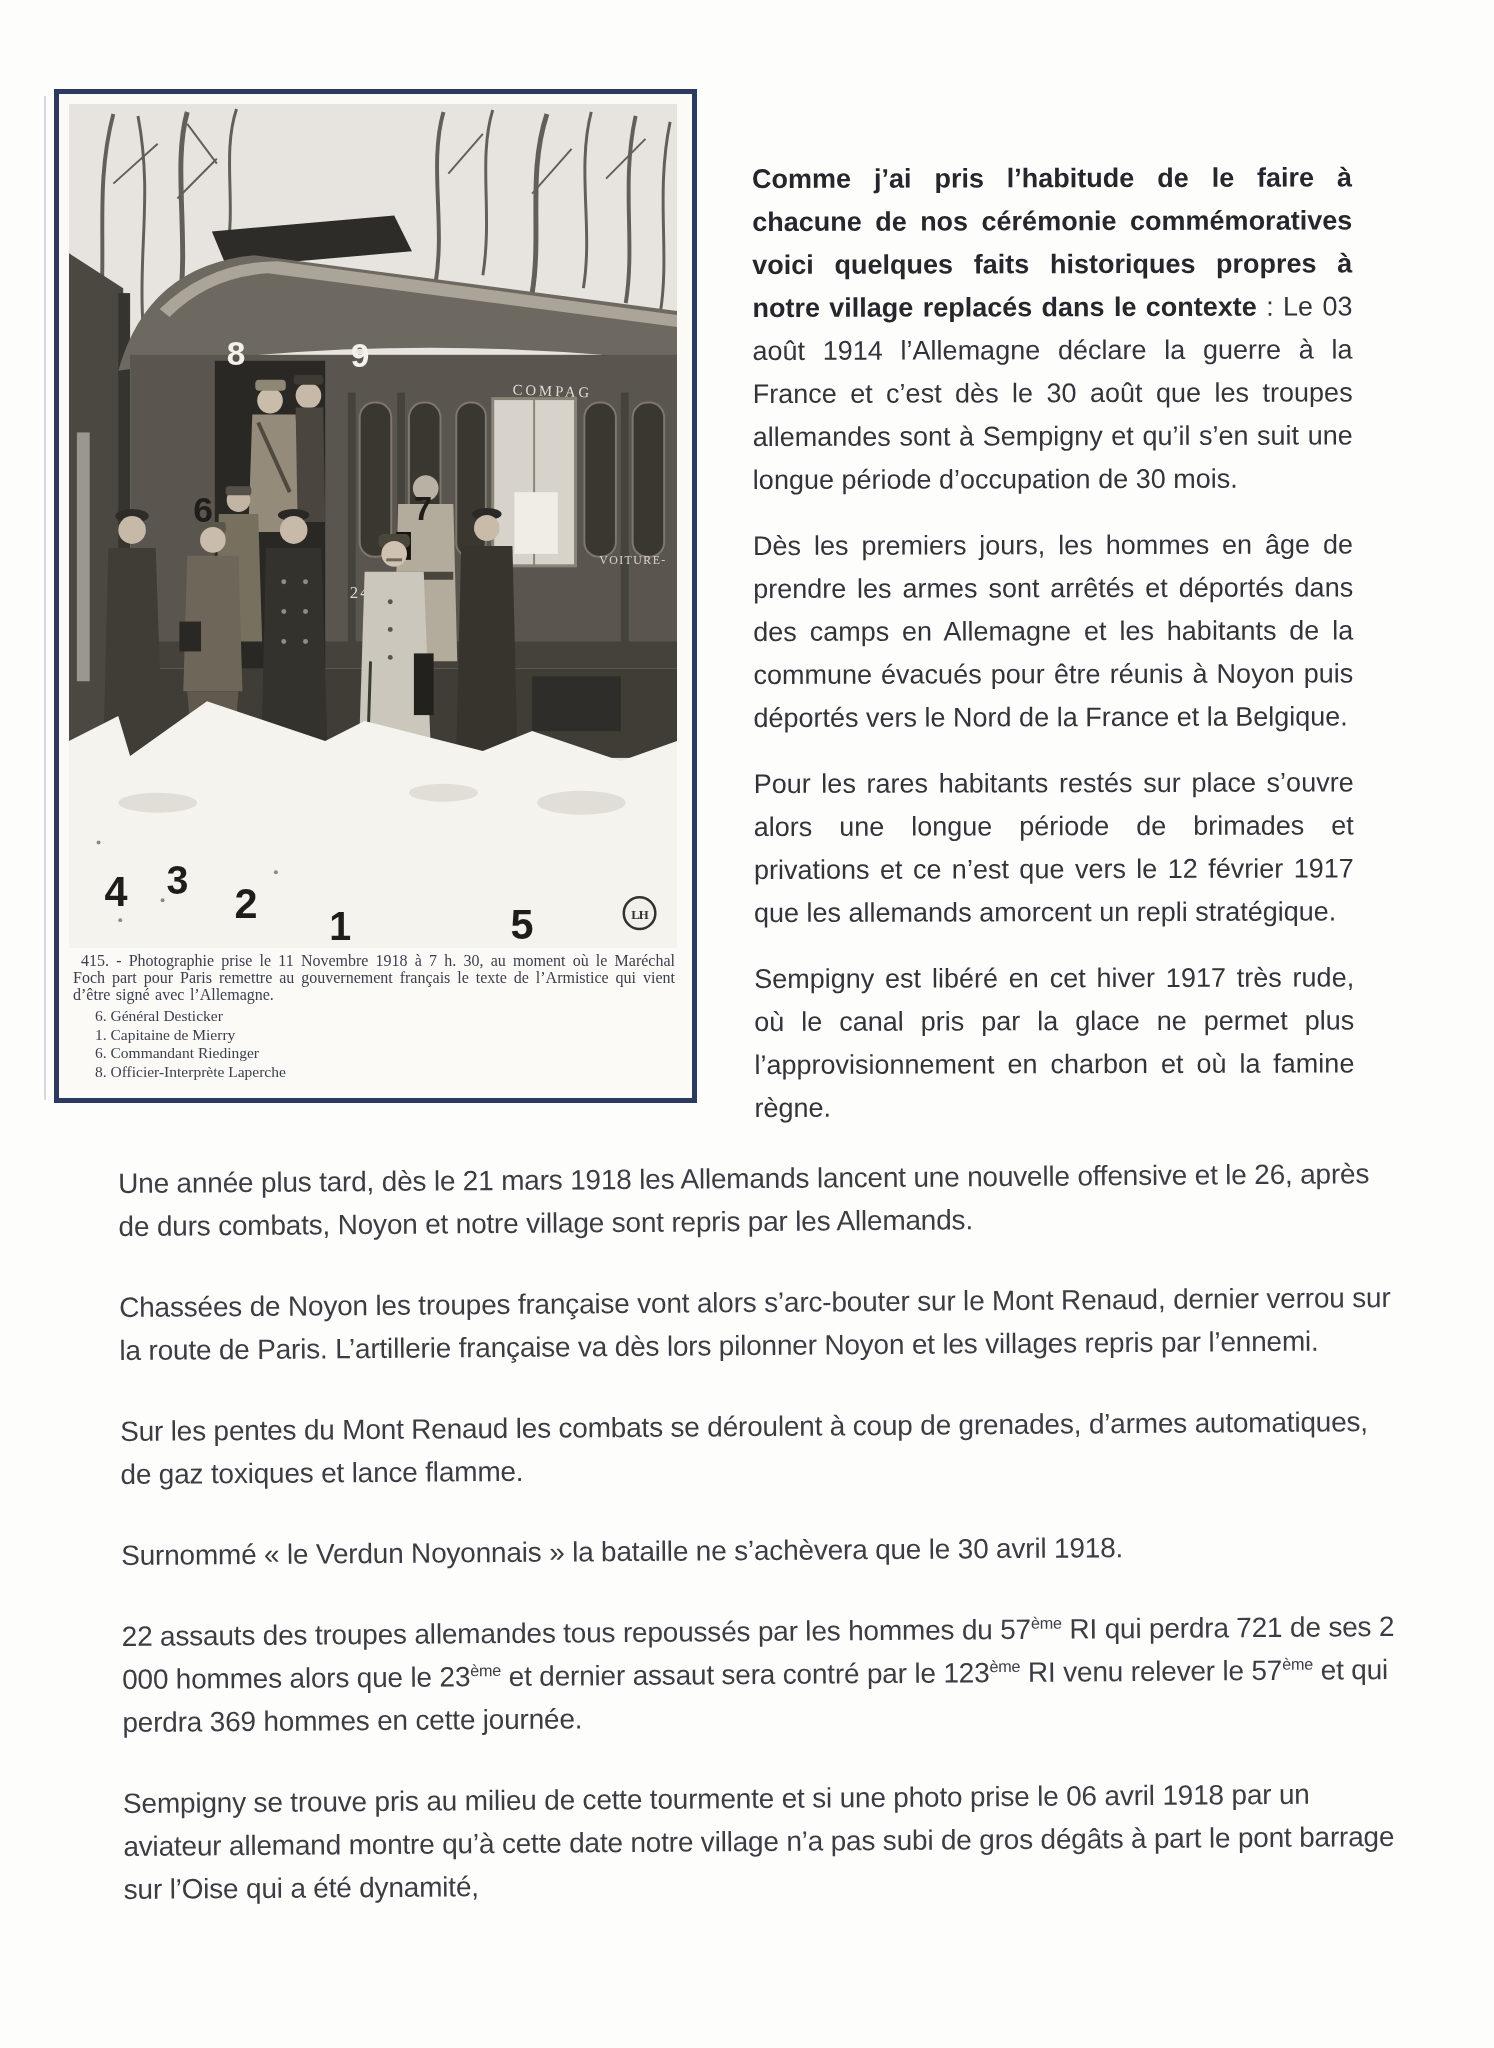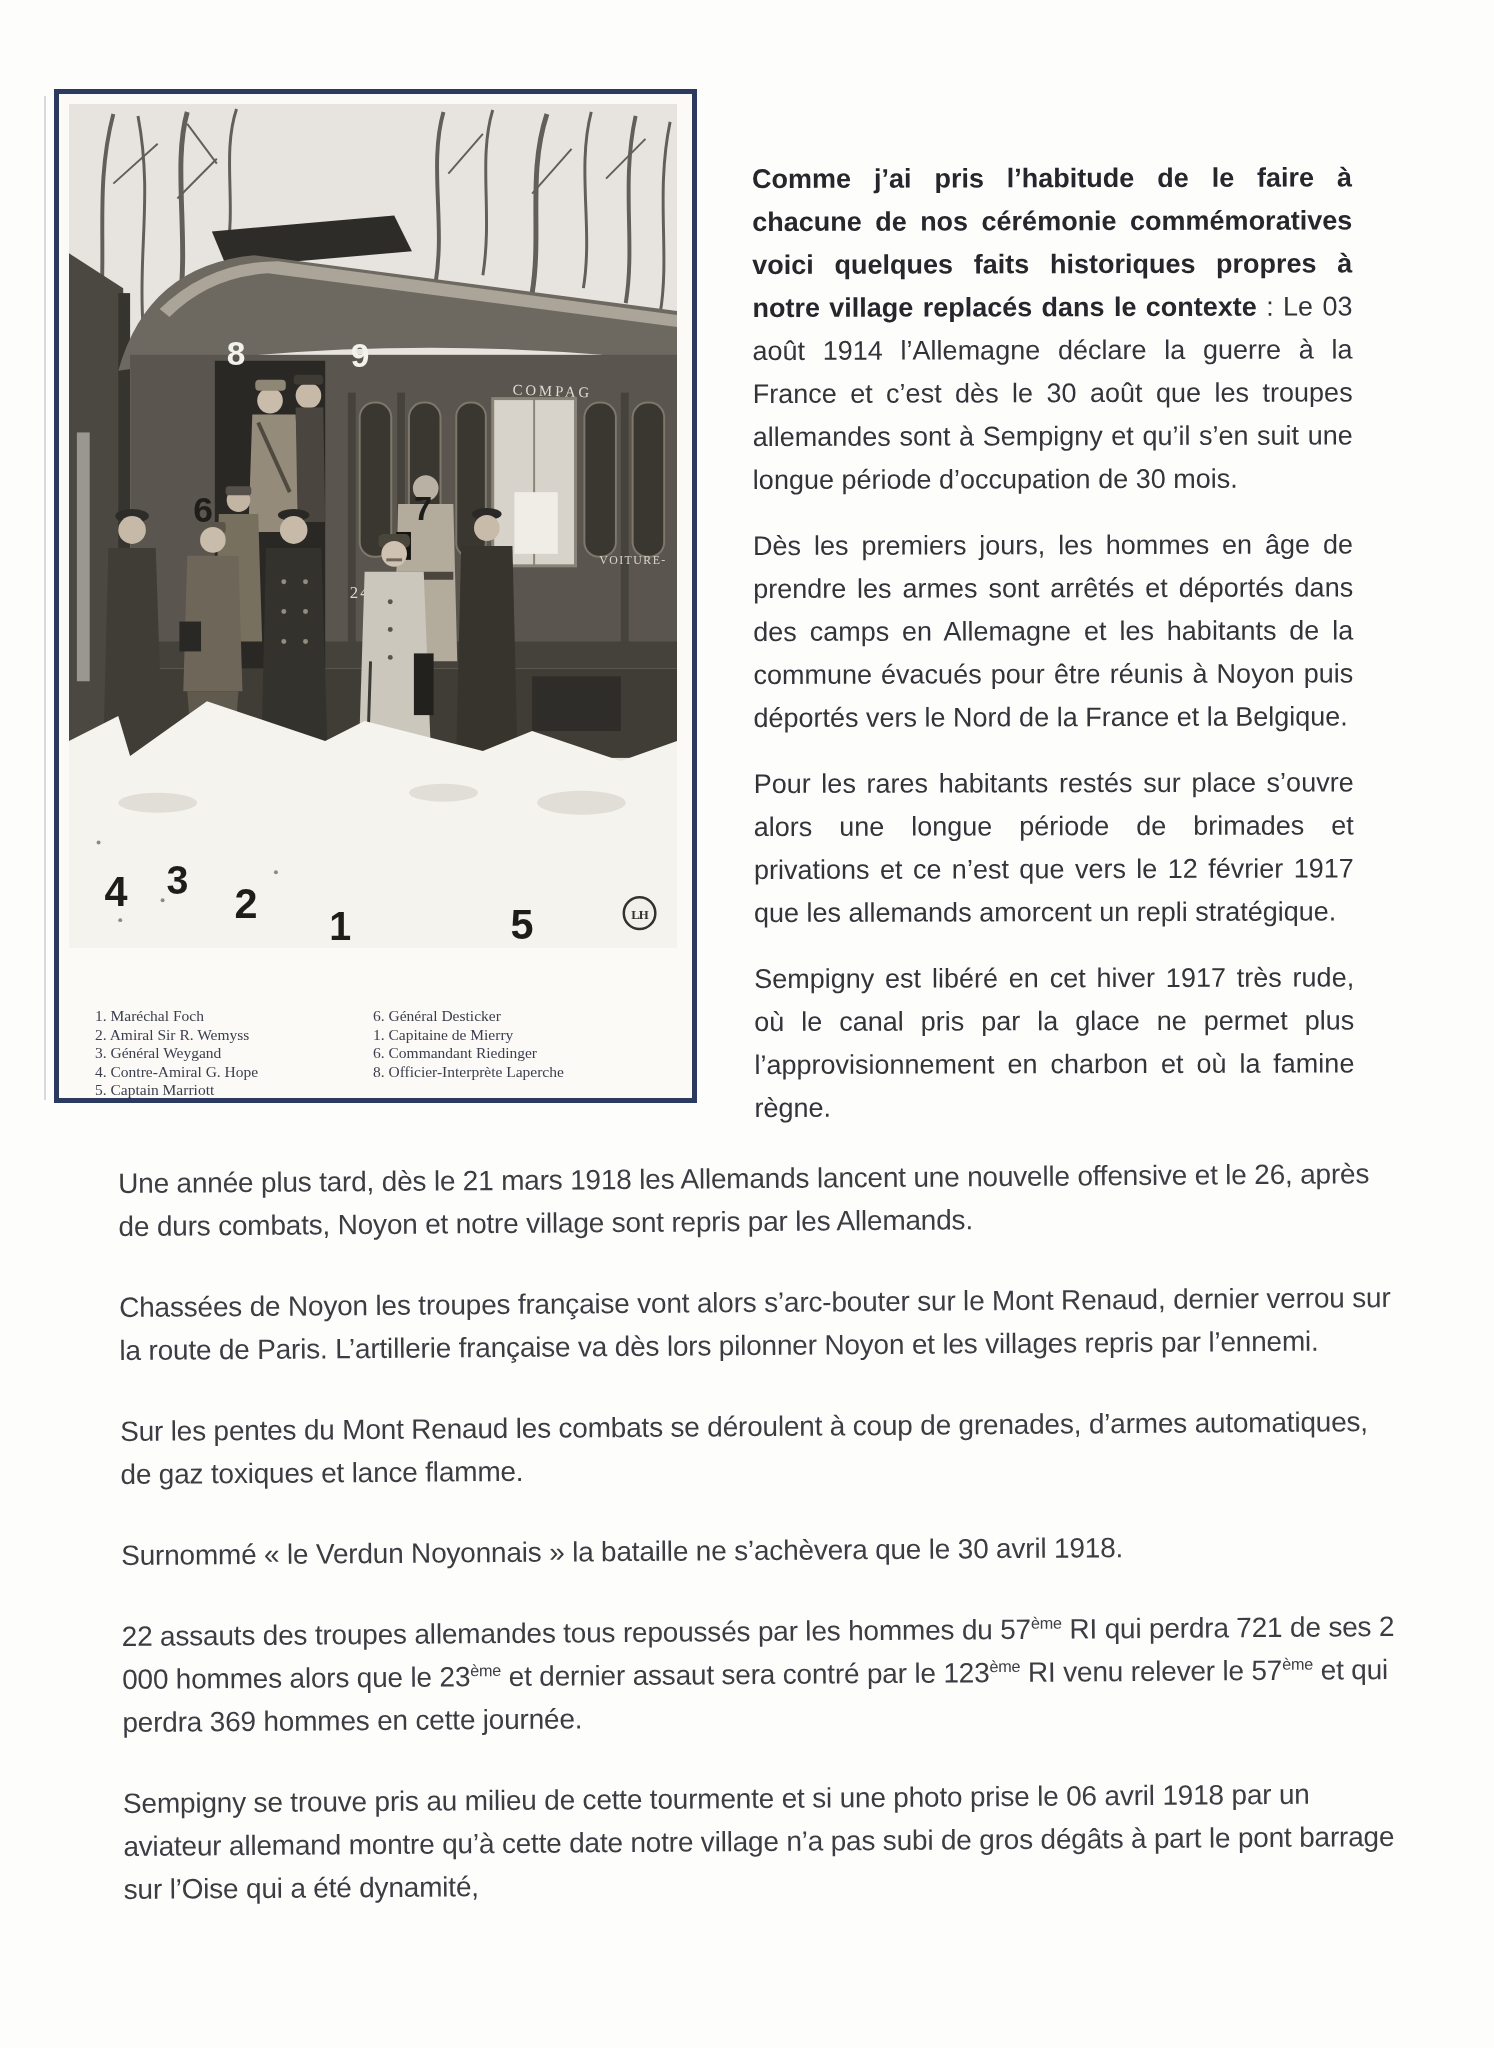--- a/index.html
+++ b/index.html
@@ -204,29 +204,23 @@
         <text x="264" y="840" font-size="40" fill="#1e1d1a">1</text>
         <text x="448" y="839" font-size="42" fill="#1e1d1a">5</text>
       </g>
 
       <g>
         <circle cx="579" cy="813" r="16" fill="rgba(240,238,232,0.5)" stroke="#33322e" stroke-width="2.5"></circle>
         <text x="579" y="819" text-anchor="middle" font-size="13" font-family="Liberation Serif, serif" font-weight="bold" fill="#33322e" letter-spacing="-1">LH</text>
       </g>
     </svg>
 
+    <div class="photo-caption">415. - Photographie prise le 11 Novembre 1918 à 7 h. 30, au moment où le Maréchal Foch part pour Paris remettre au gouvernement français le texte de l’Armistice qui vient d’être signé avec l’Allemagne.</div>
 
     <div class="legend">
-      <ul class="col-a">
-        <li>1.  Maréchal Foch</li>
-        <li>2.  Amiral Sir R. Wemyss</li>
-        <li>3.  Général Weygand</li>
-        <li>4.  Contre-Amiral G. Hope</li>
-        <li>5.  Captain Marriott</li>
-      </ul>
       <ul class="col-b">
         <li>6.  Général Desticker</li>
         <li>1.  Capitaine de Mierry</li>
         <li>6.  Commandant Riedinger</li>
         <li>8.  Officier-Interprète Laperche</li>
       </ul>
     </div>
   </div>
 
   <div class="right-col">

